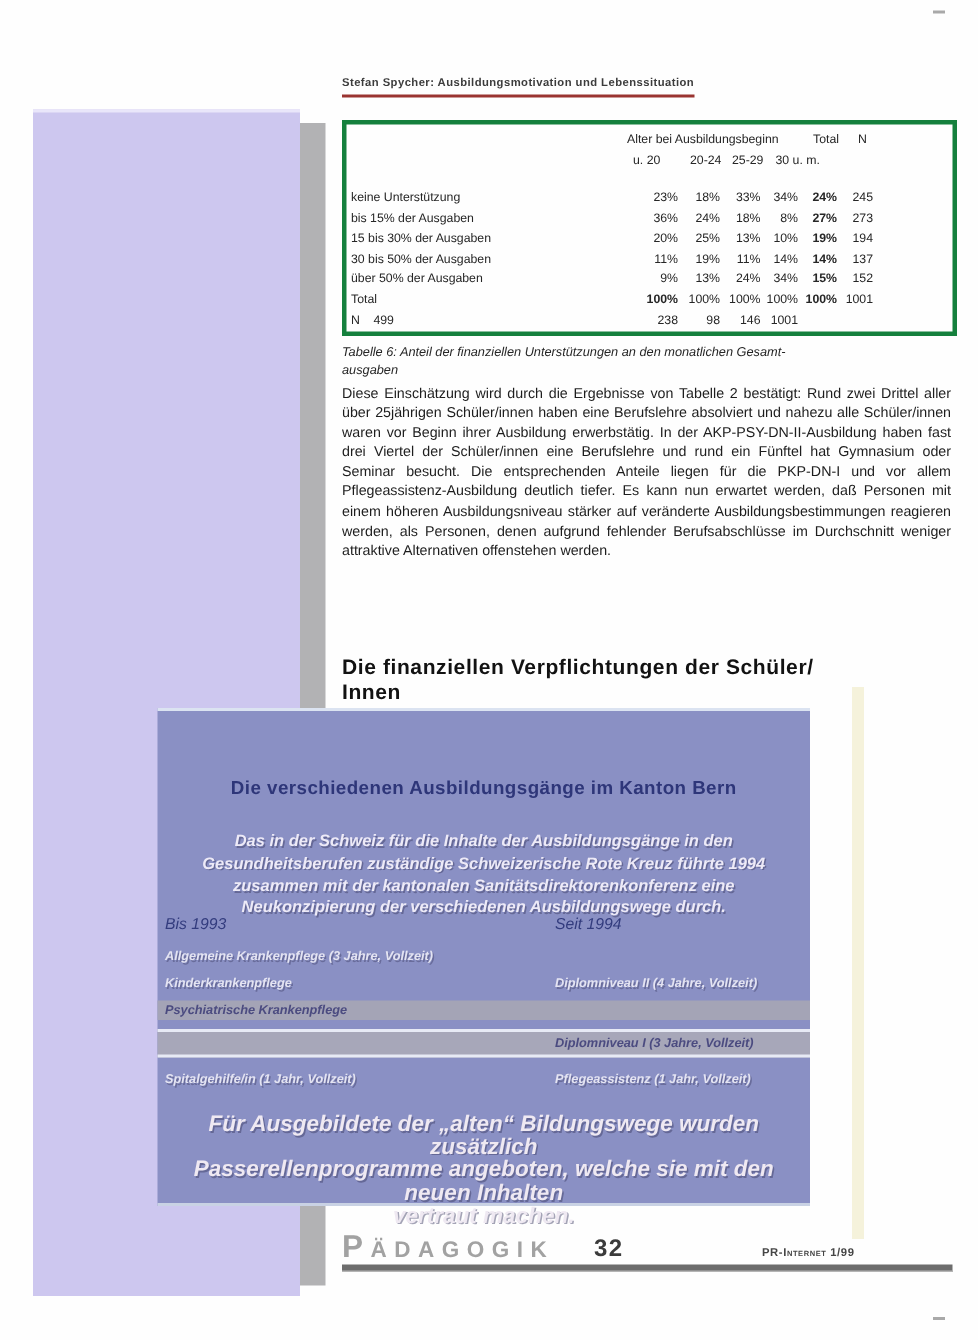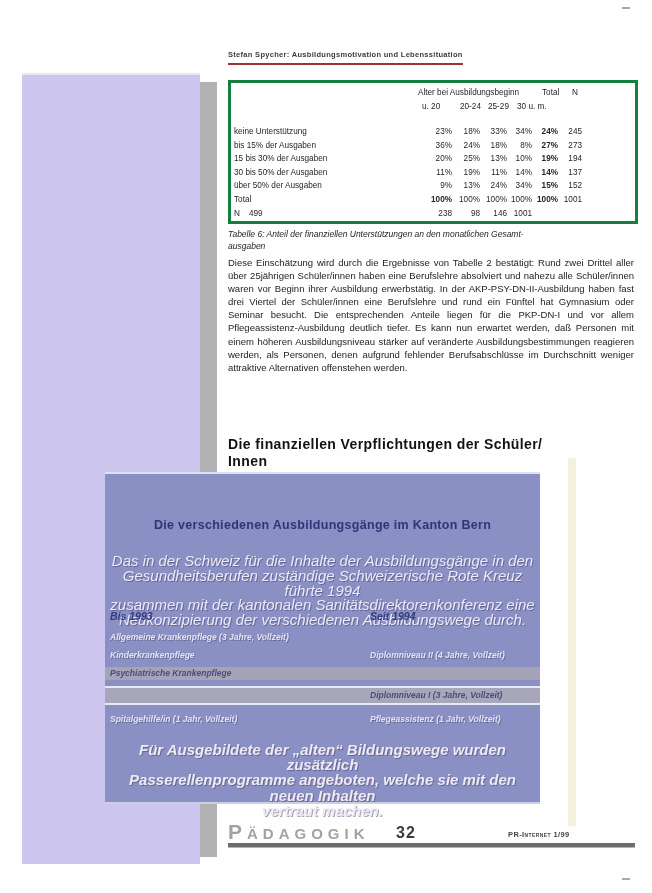--- a/index.html
+++ b/index.html
@@ -42,24 +42,24 @@
             text-align:justify;color:#1d1d1d;}
   #h2{left:228px;top:436px;font-size:14px;font-weight:bold;line-height:17px;
       letter-spacing:.4px;color:#121212;}
 
   
   #infobox{left:93px;top:472px;width:435px;height:328px;background:#8a90c4;
            border-top:2px solid #dbe3f1;border-bottom:2px solid #c9d2e4;margin-left:12px;}
   #infobox .in{position:absolute;left:0;right:0;}
   #ib-title{top:44px;text-align:center;font-size:12.5px;font-weight:bold;
             letter-spacing:.3px;color:#2e3679;}
-  #ib-intro{top:80px;text-align:center;font-size:15px;font-weight:normal;font-style:italic;
+  #ib-intro{top:80px;text-align:center;font-size:11px;font-weight:bold;font-style:italic;
             color:#edeaf7;line-height:14.8px;text-shadow:1px 1px 0 rgba(56,56,96,.45);}
   .ib-line{display:block;}
-  .colhdr{font-size:10.5px;font-weight:bold;font-style:italic;color:#333c7e;white-space:nowrap;text-align:right;}
+  .colhdr{font-size:10.5px;font-weight:normal;font-style:italic;color:#333c7e;white-space:nowrap;text-align:right;}
   #ib-colL{left:5px;top:136px;} #ib-colR{left:265px;top:136px;}
   .ibrow{position:absolute;left:0;right:0;height:13px;font-size:8.5px;font-weight:bold;
          font-style:italic;color:#e4e4f2;text-shadow:1px 1px 0 rgba(56,56,96,.4);white-space:nowrap;}
   .ibrow .L{position:absolute;left:5px;} .ibrow .R{position:absolute;left:265px;}
   #ibr0{top:158px;} #ibr1{top:176px;}
   #ibr2{top:193px;background:#a4a4b6;color:#4b4b80;text-shadow:none;line-height:13px;}
   #ibr3{top:212px;height:15px;background:#a7a7b9;border-top:2px solid #e7eaf5;
         border-bottom:2px solid #e7eaf5;color:#4b4b80;text-shadow:none;line-height:15px;}
   #ibr4{top:240px;}
   #ib-outro{top:268px;text-align:center;font-size:15px;font-weight:bold;font-style:italic;

